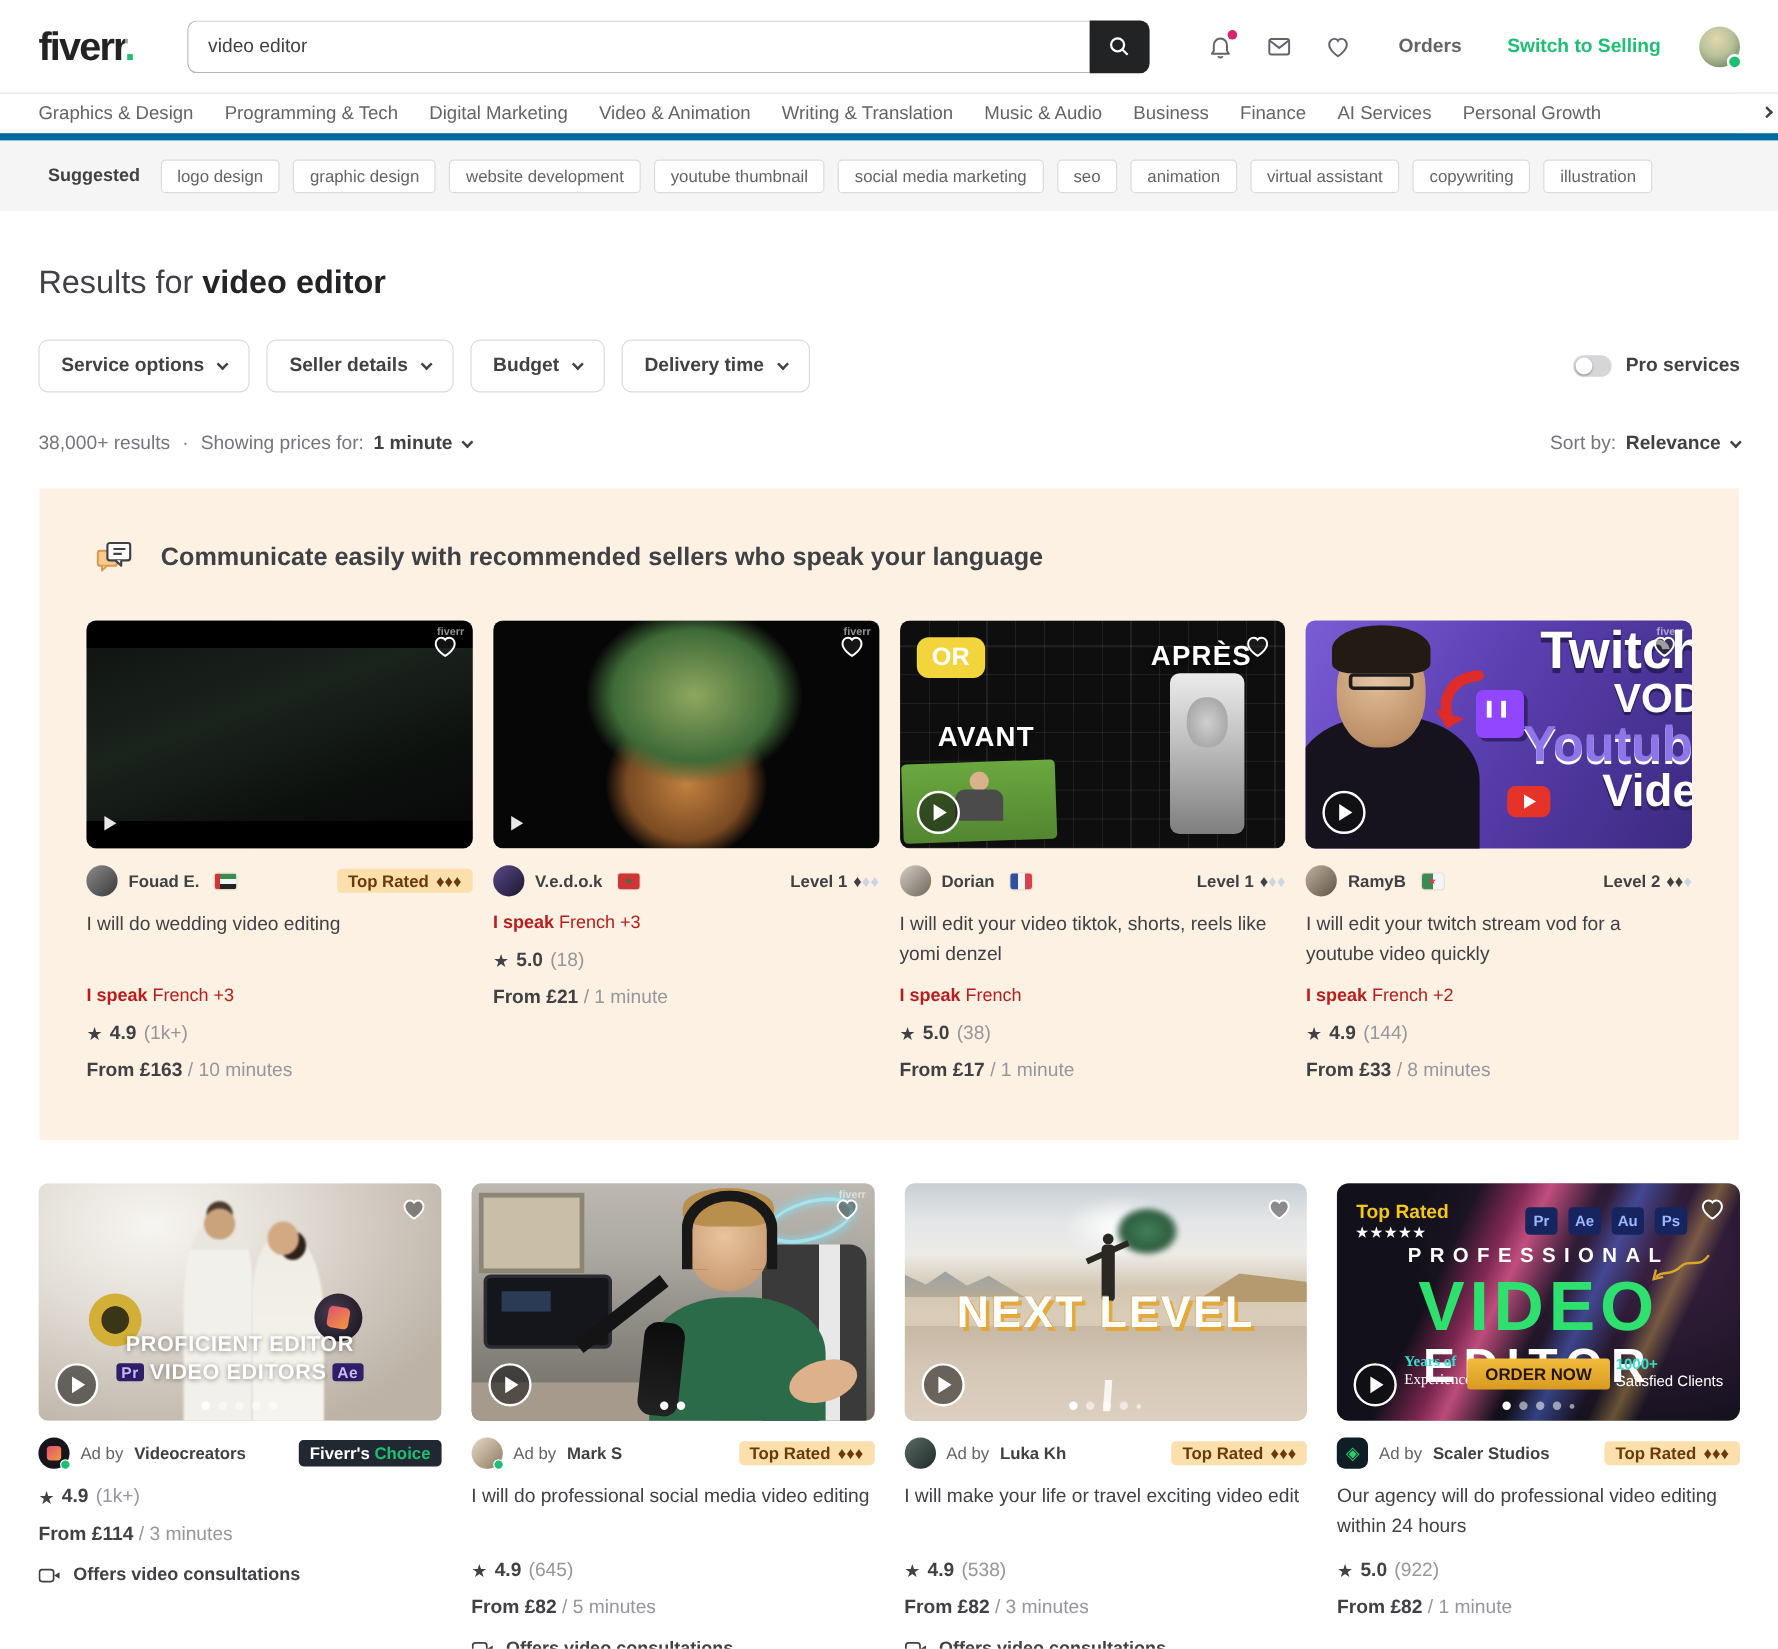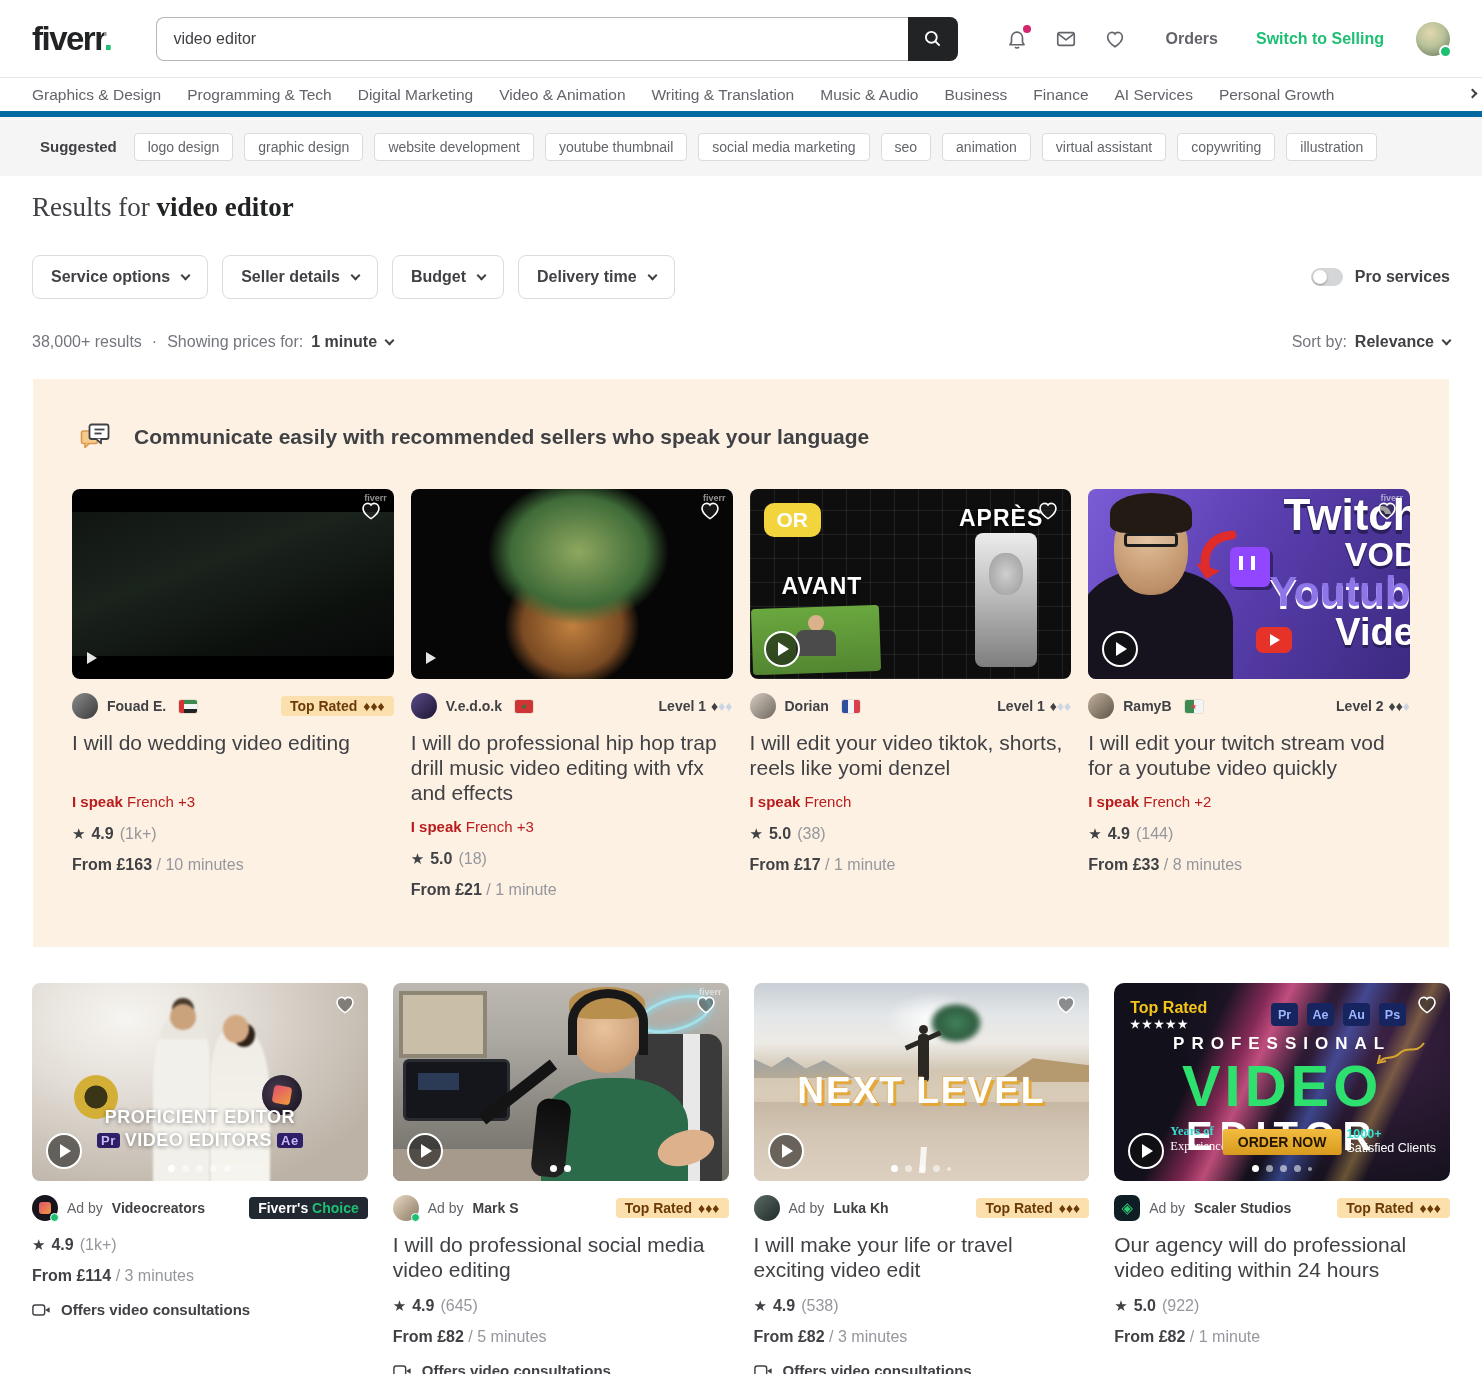--- a/index.html
+++ b/index.html
@@ -28,21 +28,21 @@
   .nav a { font-size:15.5px; color:#62646a; }
   .navchev { position:absolute; right:6px; top:0; bottom:0; display:flex; align-items:center; color:#404145; background:linear-gradient(90deg, rgba(255,255,255,0), #fff 40%); padding-left:24px; }
 
   
   .sugg { display:flex; align-items:center; gap:11px; padding:0 40px; height:59px; background:#f5f5f5; }
   .sugg-label { font-weight:700; font-size:15px; color:#404145; margin-right:6px; }
   .tag { background:#fff; border:1px solid #dadbdd; border-radius:4px; padding:5px 13px; font-size:14px; color:#62646a; cursor:pointer; white-space:nowrap; }
 
   
   .main { padding:0 32px; }
-  .rtitle { margin-top:16px; font-size:27px; font-weight:400; color:#404145;font-family:Liberation Serif, serif; }
+  .rtitle { margin-top:44px; font-size:27px; font-weight:400; color:#404145; }
   .rtitle .q { font-weight:700; color:#222325; }
   .filters { display:flex; align-items:center; gap:14px; margin-top:32px; }
   .fbtn { display:flex; align-items:center; gap:12px; height:44px; padding:0 18px; border:1px solid #dadbdd; border-radius:8px; background:#fff; font-size:16px; font-weight:600; color:#404145; font-family:inherit; cursor:pointer; }
   .pro { margin-left:auto; display:flex; align-items:center; gap:12px; font-size:16px; font-weight:600; color:#404145; }
   .toggle { width:32px; height:18px; background:#d5d6d8; border-radius:9px; position:relative; cursor:pointer; }
   .toggle .knob { position:absolute; left:2px; top:2px; width:14px; height:14px; background:#fff; border-radius:50%; box-shadow:0 1px 2px rgba(0,0,0,.35); }
   .meta { display:flex; align-items:center; margin-top:34px; font-size:16px; color:#74767e; }
   .meta .sep { margin:0 10px; }
   .drop { display:flex; align-items:center; gap:9px; font-weight:700; color:#404145; margin-left:8px; cursor:pointer; background:none; border:none; font-size:16px; font-family:inherit; }
   .sort { margin-left:auto; display:flex; align-items:center; }
@@ -78,21 +78,21 @@
   .flag[data-flag="ma"]::after { content:"★"; position:absolute; inset:0; display:flex; align-items:center; justify-content:center; color:#2c7a3f; font-size:8px; }
   .flag[data-flag="dz"] { background:linear-gradient(90deg,#3a8a52 0 50%,#f3f4f5 50%); }
   .flag[data-flag="dz"]::after { content:"★"; position:absolute; inset:0; display:flex; align-items:center; justify-content:center; color:#d8414b; font-size:8px; }
   .badge { margin-left:auto; white-space:nowrap; }
   .b-tr { background:#fbe0ad; color:#6b3a06; font-size:14px; font-weight:700; padding:2px 9px; border-radius:4px; display:flex; gap:6px; align-items:center; }
   .b-lvl { font-size:14px; font-weight:700; color:#404145; display:flex; gap:5px; align-items:center; }
   .dia-e { color:#ccd5e2; }
   .b-choice { background:#222832; border-radius:4px; padding:3px 9px; font-size:14px; font-weight:700; }
   .b-choice .w { color:#fff; }
   .b-choice .g { color:#1dbf73; }
-  .gtitle { display:block; margin-top:11px; font-size:21px; line-height:25px; color:#404145; min-height:50px; }
+  .gtitle { display:block; margin-top:11px; font-size:16px; line-height:25px; color:#404145; min-height:50px; }
   .speak { font-size:15px; color:#b91c1c; margin-top:13px; }
   .rating { margin-top:15px; font-size:16px; color:#404145; display:flex; align-items:center; gap:6px; }
   .rating .star { font-size:15px; }
   .rating .val { font-weight:700; }
   .rating .cnt { color:#95979d; }
   .price { margin-top:13px; font-size:16px; color:#404145; }
   .price .dur { color:#95979d; }
   .consult { margin-top:16px; display:flex; align-items:center; gap:10px; font-size:15px; font-weight:600; color:#404145; }
 
   
@@ -372,21 +372,20 @@
       </div>
       <div class="srow">
         <span class="sav av-v"></span>
         <a class="sname">V.e.d.o.k</a>
         <span class="flag" data-flag="ma"></span>
         <span class="badge b-lvl">
             <span>Level 1</span>
             <span><span class="dia-f">♦</span><span class="dia-e">♦♦</span></span>
           </span>
       </div>
-      <a class="gtitle">I will do professional hip hop trap drill music video editing with vfx and effects</a>
       <div class="speak"><b>I speak</b> <span>French +3</span></div>
       <div class="rating">
           <span class="star">★</span>
           <span class="val">5.0</span>
           <span class="cnt">(18)</span>
         </div>
       <div class="price"><b><span>From</span> <span>£21</span></b> <span class="dur">/ 1 minute</span></div>
     </article>
 
     <article class="card">

